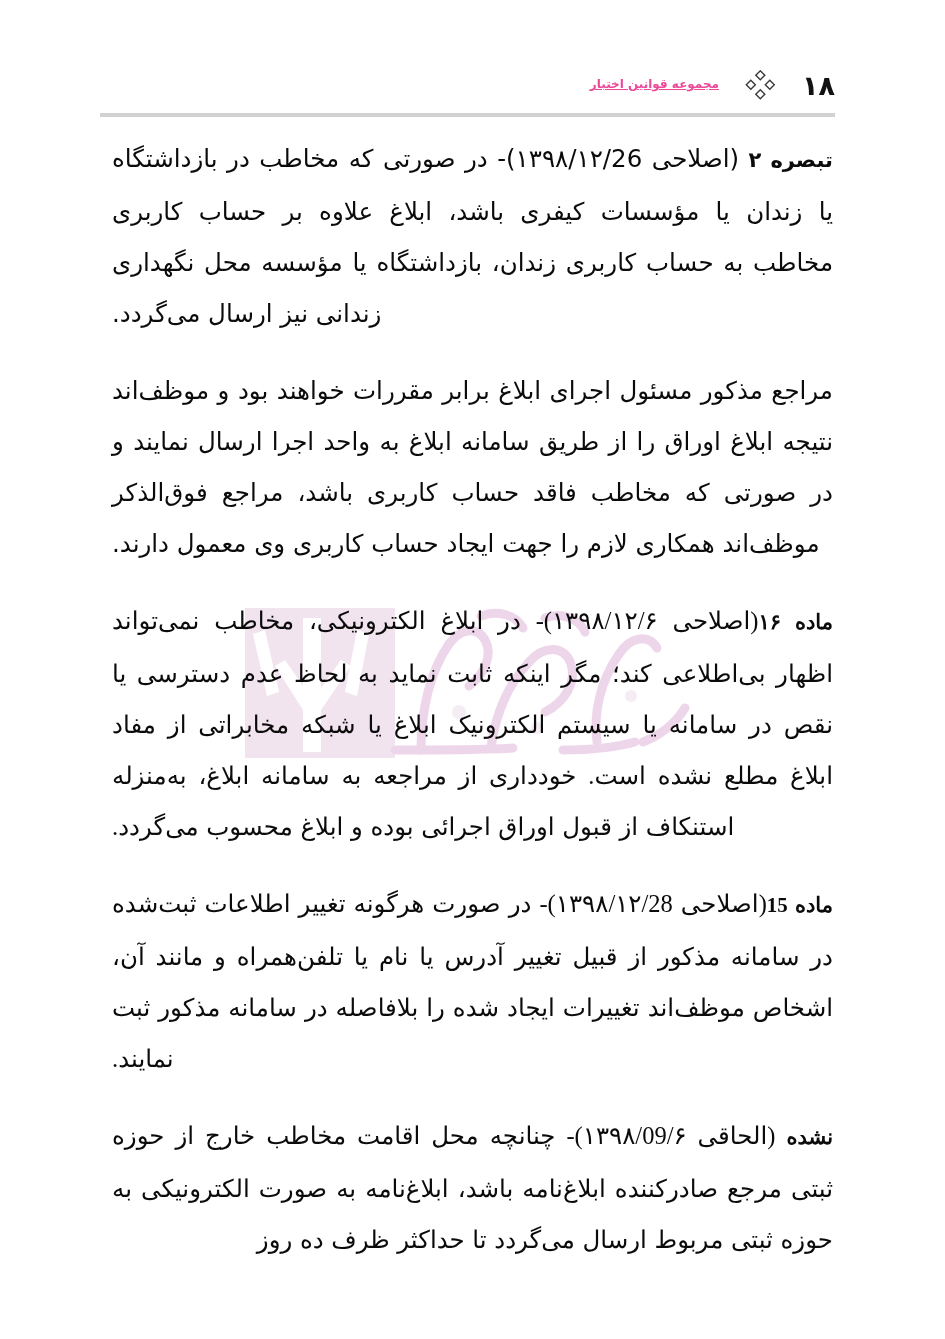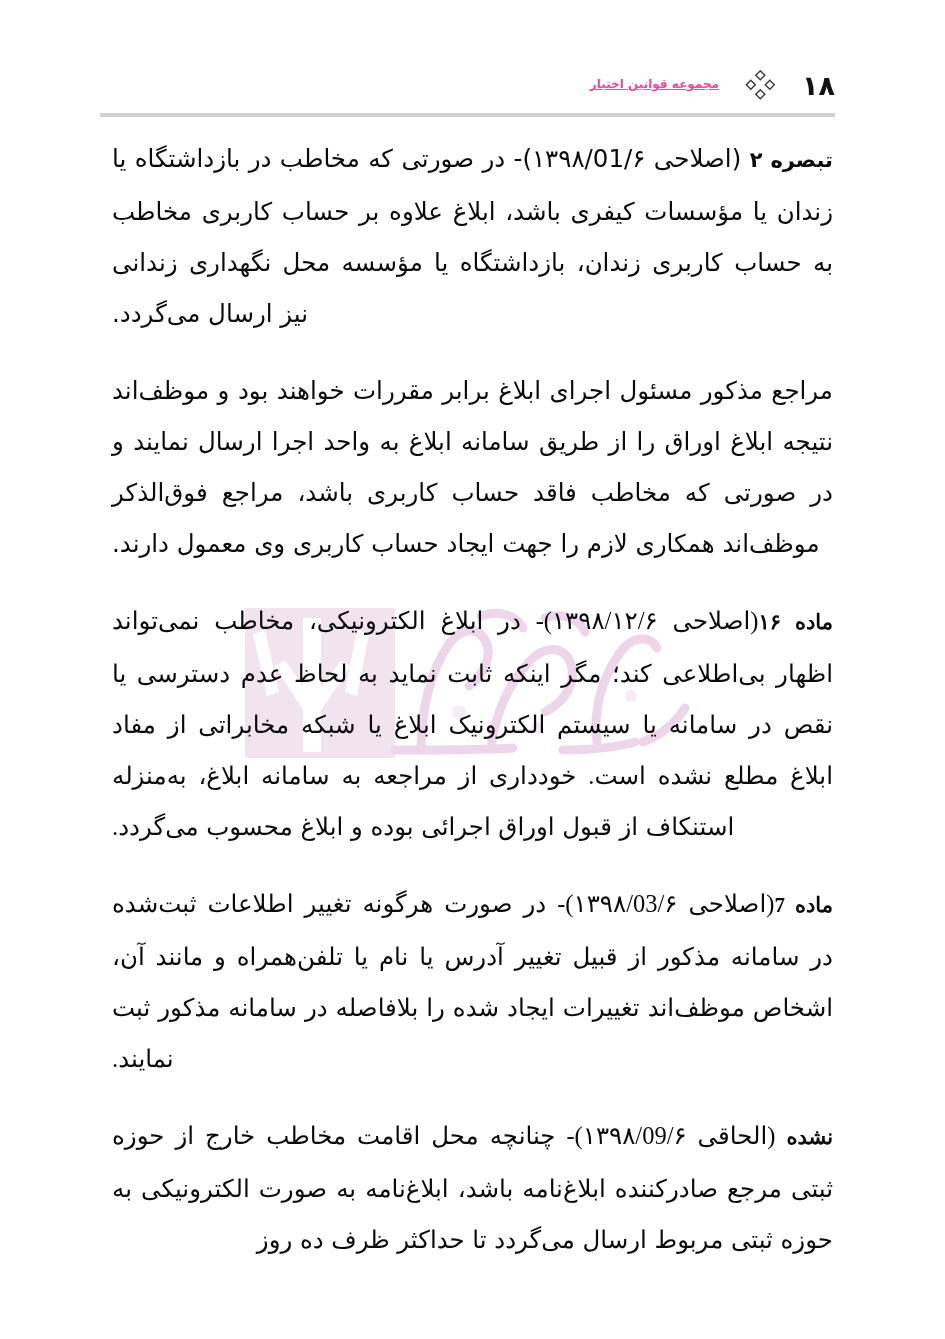--- a/index.html
+++ b/index.html
@@ -167,24 +167,24 @@
       </svg>
     </span>
 
     <span class="header-title">مجموعه قوانین اختبار</span>
   </div>
 
   <div class="header-rule"></div>
 
   <div class="content">
 
-    <p class="para last-left"><span class="lead">تبصره ۲</span><span> (اصلاحی ۱۳۹۸/01/۶)- در صورتی که مخاطب در بازداشتگاه یا زندان یا مؤسسات کیفری باشد، ابلاغ علاوه بر حساب کاربری مخاطب به حساب کاربری زندان، بازداشتگاه یا مؤسسه محل نگهداری زندانی نیز ارسال می‌گردد.</span></p>
+    <p class="para last-left"><span class="lead">تبصره ۲</span><span> (اصلاحی ۱۳۹۸/۱۲/26)- در صورتی که مخاطب در بازداشتگاه یا زندان یا مؤسسات کیفری باشد، ابلاغ علاوه بر حساب کاربری مخاطب به حساب کاربری زندان، بازداشتگاه یا مؤسسه محل نگهداری زندانی نیز ارسال می‌گردد.</span></p>
 
     <p class="para last-left"><span>مراجع مذکور مسئول اجرای ابلاغ برابر مقررات خواهند بود و موظف‌اند نتیجه ابلاغ اوراق را از طریق سامانه ابلاغ به واحد اجرا ارسال نمایند و در صورتی که مخاطب فاقد حساب کاربری باشد، مراجع فوق‌الذکر موظف‌اند همکاری لازم را جهت ایجاد حساب کاربری وی معمول دارند.</span></p>
 
     <p class="para stretched last-left"><span class="lead">ماده ۱۶</span><span>(اصلاحی ۱۳۹۸/۱۲/۶)- در ابلاغ الکترونیکی، مخاطب نمی‌تواند اظهار بی‌اطلاعی کند؛ مگر اینکه ثابت نماید به لحاظ عدم دسترسی یا نقص در سامانه یا سیستم الکترونیک ابلاغ یا شبکه مخابراتی از مفاد ابلاغ مطلع نشده است. خودداری از مراجعه به سامانه ابلاغ، به‌منزله استنکاف از قبول اوراق اجرائی بوده و ابلاغ محسوب می‌گردد.</span></p>
 
-    <p class="para stretched last-left"><span class="lead">ماده 7</span><span>(اصلاحی ۱۳۹۸/03/۶)- در صورت هرگونه تغییر اطلاعات ثبت‌شده در سامانه مذکور از قبیل تغییر آدرس یا نام یا تلفن‌همراه و مانند آن، اشخاص موظف‌اند تغییرات ایجاد شده را بلافاصله در سامانه مذکور ثبت نمایند.</span></p>
+    <p class="para stretched last-left"><span class="lead">ماده 15</span><span>(اصلاحی ۱۳۹۸/۱۲/28)- در صورت هرگونه تغییر اطلاعات ثبت‌شده در سامانه مذکور از قبیل تغییر آدرس یا نام یا تلفن‌همراه و مانند آن، اشخاص موظف‌اند تغییرات ایجاد شده را بلافاصله در سامانه مذکور ثبت نمایند.</span></p>
 
     <p class="para stretched last-right"><span class="lead">نشده</span><span> (الحاقی ۱۳۹۸/09/۶)- چنانچه محل اقامت مخاطب خارج از حوزه ثبتی مرجع صادرکننده ابلاغ‌نامه باشد، ابلاغ‌نامه به صورت الکترونیکی به حوزه ثبتی مربوط ارسال می‌گردد تا حداکثر ظرف ده روز</span></p>
 
   </div>
 </div>
 
 </body></html>

